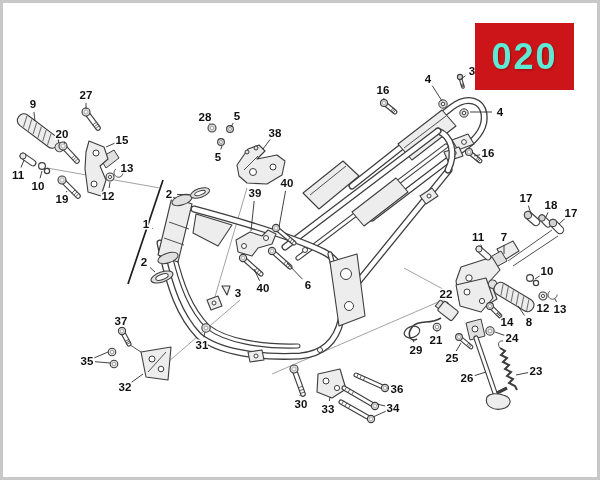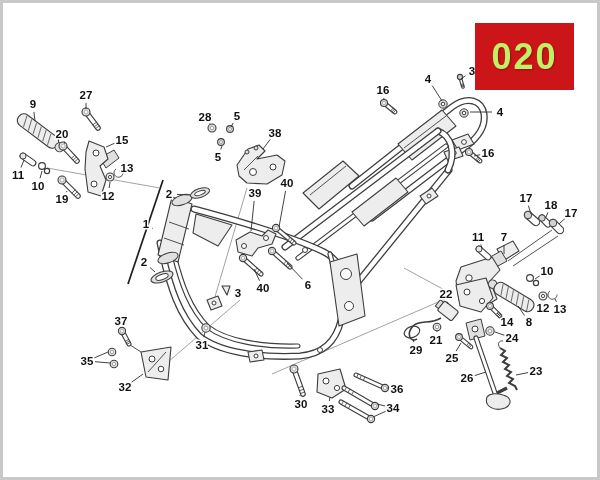--- a/index.html
+++ b/index.html
@@ -510,16 +510,16 @@
         <text x="87" y="361" class="lbl" dominant-baseline="central">35</text>
         <text x="397" y="389" class="lbl" dominant-baseline="central">36</text>
         <text x="121" y="321" class="lbl" dominant-baseline="central">37</text>
         <text x="275" y="133" class="lbl" dominant-baseline="central">38</text>
         <text x="255" y="193" class="lbl" dominant-baseline="central">39</text>
         <text x="287" y="183" class="lbl" dominant-baseline="central">40</text>
         <text x="263" y="288" class="lbl" dominant-baseline="central">40</text>
       </g>
   </svg>
 
-  <div class="code-plate" style="background: rgb(204, 21, 25); color: #bef264;">
+  <div class="code-plate" style="background: rgb(204, 21, 25); color: #5eead4;">
     <span>020</span>
   </div>
 </div>
 
 </body></html>

